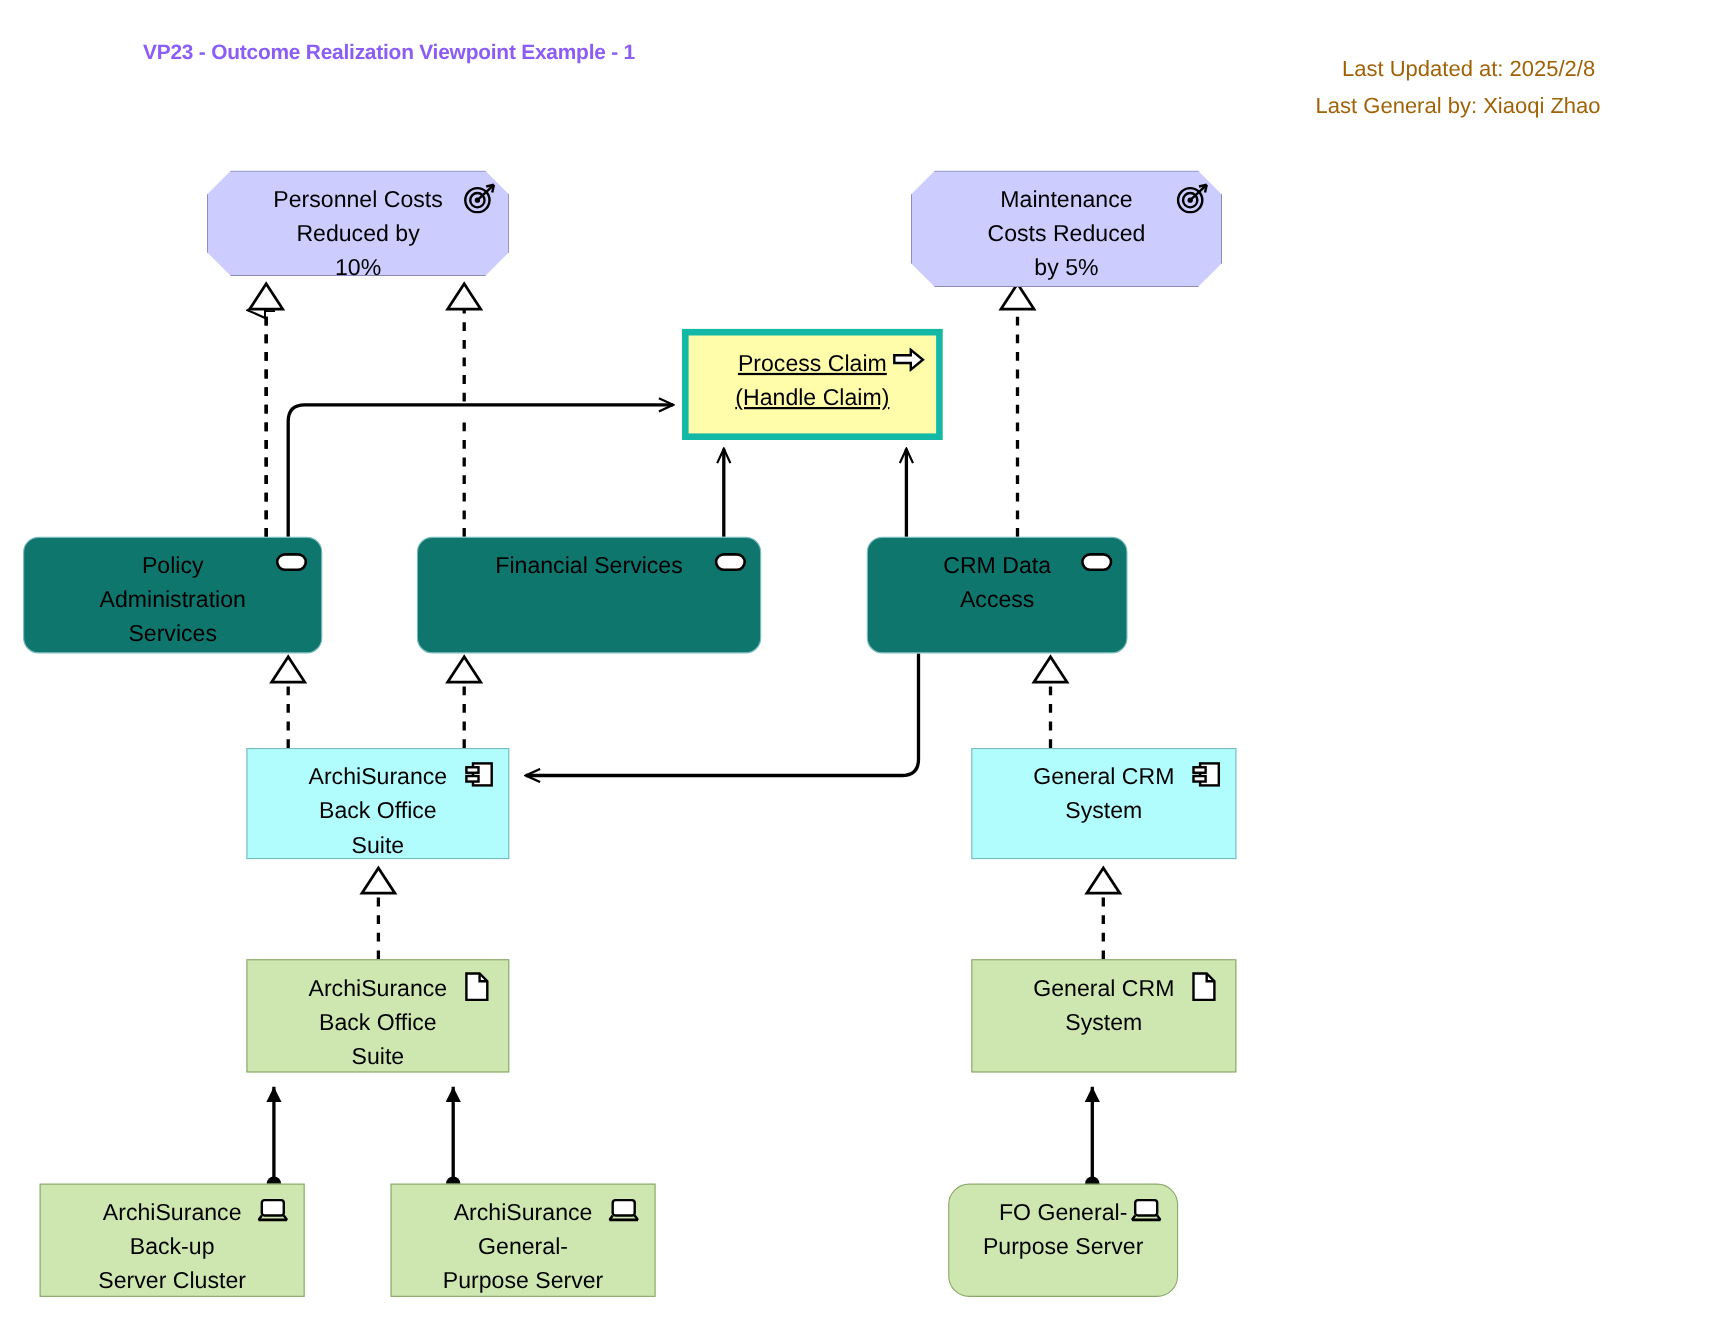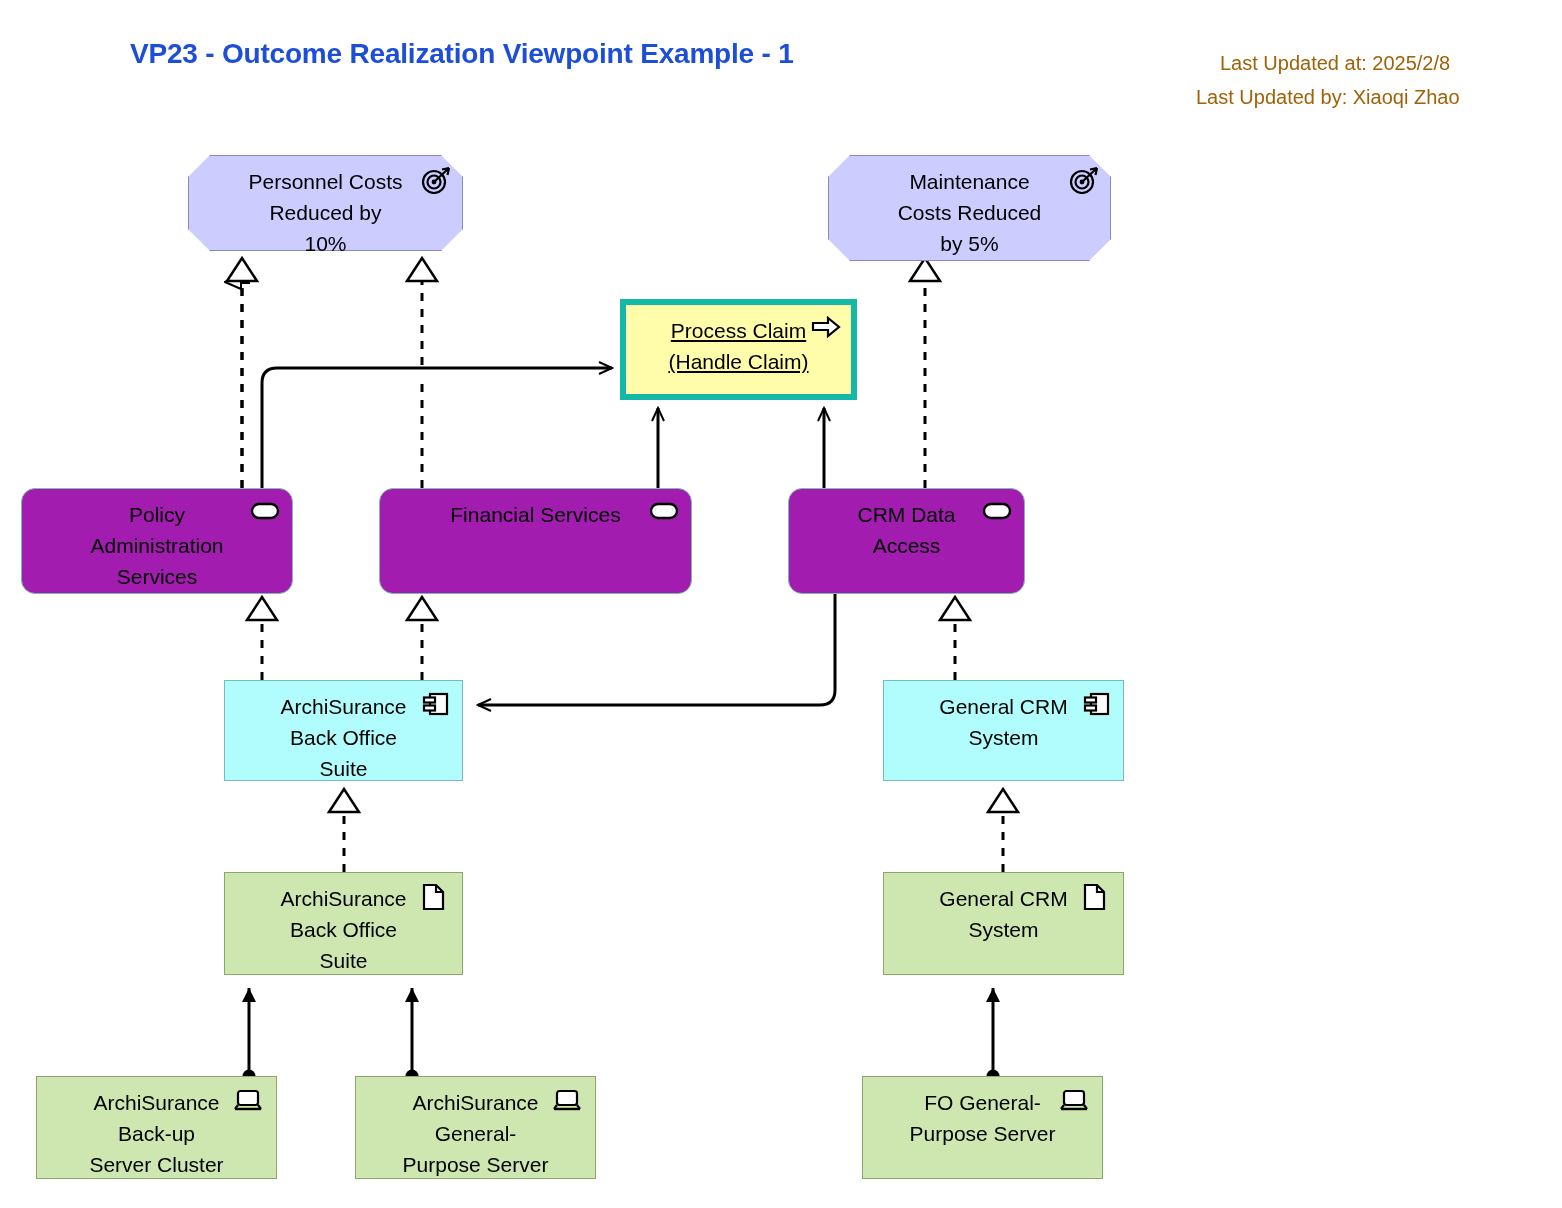--- a/index.html
+++ b/index.html
@@ -51,21 +51,21 @@
   }
   
   .process {
     background: #fffcaa;
     border: 6px solid #14b8a6;
     border-radius: 0;
     text-decoration: underline;
   }
   
   .appservice {
-    background: #a21caf;
+    background: #0f766e;
     border: 1px solid #79bbbb;
     border-radius: 14px;
   }
   
   .appcomponent {
     background: #b1fdfd;
     border: 1px solid #79bbbb;
   }
   
   .techgreen {
@@ -80,43 +80,43 @@
     width: 30px;
     height: 26px;
   }
   .icon svg { display: block; }
 
   
   #page-title {
     position: absolute;
     left: 130px;
     top: 38px;
-    font-size: 28px;
+    font-size: 19px;
     font-weight: bold;
-    color: #1d4ed8;
+    color: #8b5cf6;
     letter-spacing: -0.2px;
     white-space: nowrap;
   }
   .meta-line {
     position: absolute;
     font-size: 20px;
     color: #a16207;
     white-space: nowrap;
   }
   #meta-updated-at { left: 1220px; top: 52px; }
   #meta-updated-by { left: 1196px; top: 86px; }
 </style>
 </head>
 <body>
 
 <div id="canvas">
 
   <div id="page-title">VP23 - Outcome Realization Viewpoint Example - 1</div>
   <div class="meta-line" id="meta-updated-at">Last Updated at: 2025/2/8</div>
-  <div class="meta-line" id="meta-updated-by">Last Updated by: Xiaoqi Zhao</div>
+  <div class="meta-line" id="meta-updated-by">Last General by: Xiaoqi Zhao</div>
 
   <svg id="edge-layer" viewBox="0 0 1562 1208">
     <defs>
       <marker id="hollow-tri" markerWidth="18" markerHeight="16" refX="1" refY="8" orient="auto" markerUnits="userSpaceOnUse">
         <path d="M1,1 L17,8 L1,15 Z" fill="#ffffff" stroke="#000000" stroke-width="2"></path>
       </marker>
       <marker id="open-arrow" markerWidth="16" markerHeight="14" refX="14" refY="7" orient="auto" markerUnits="userSpaceOnUse">
         <path d="M1,1 L14,7 L1,13" fill="none" stroke="#000000" stroke-width="2"></path>
       </marker>
       <marker id="solid-arrow" markerWidth="15" markerHeight="14" refX="14" refY="7" orient="auto" markerUnits="userSpaceOnUse">
@@ -336,21 +336,21 @@
 Purpose Server</span>
     <span class="icon" style="right:12px; top:12px;">
       <svg width="28" height="24" viewBox="0 0 28 24">
         <rect x="4" y="2" width="20" height="14" rx="2.5" ry="2.5" fill="#ffffff" stroke="#000" stroke-width="2.2"></rect>
         <path d="M1,20 L27,20" stroke="#000" stroke-width="2.4"></path>
         <path d="M4,16 L1,20 M24,16 L27,20" stroke="#000" stroke-width="2.2"></path>
       </svg>
     </span>
   </div>
 
-  <div class="node techgreen" style="left:862px; top:1076px; width:241px; height:103px;">
+  <div class="node techgreen" style="left:862px; top:1076px; width:209px; height:103px;border-radius:19px;">
     <span class="label">FO General-
 Purpose Server</span>
     <span class="icon" style="right:12px; top:12px;">
       <svg width="28" height="24" viewBox="0 0 28 24">
         <rect x="4" y="2" width="20" height="14" rx="2.5" ry="2.5" fill="#ffffff" stroke="#000" stroke-width="2.2"></rect>
         <path d="M1,20 L27,20" stroke="#000" stroke-width="2.4"></path>
         <path d="M4,16 L1,20 M24,16 L27,20" stroke="#000" stroke-width="2.2"></path>
       </svg>
     </span>
   </div>

